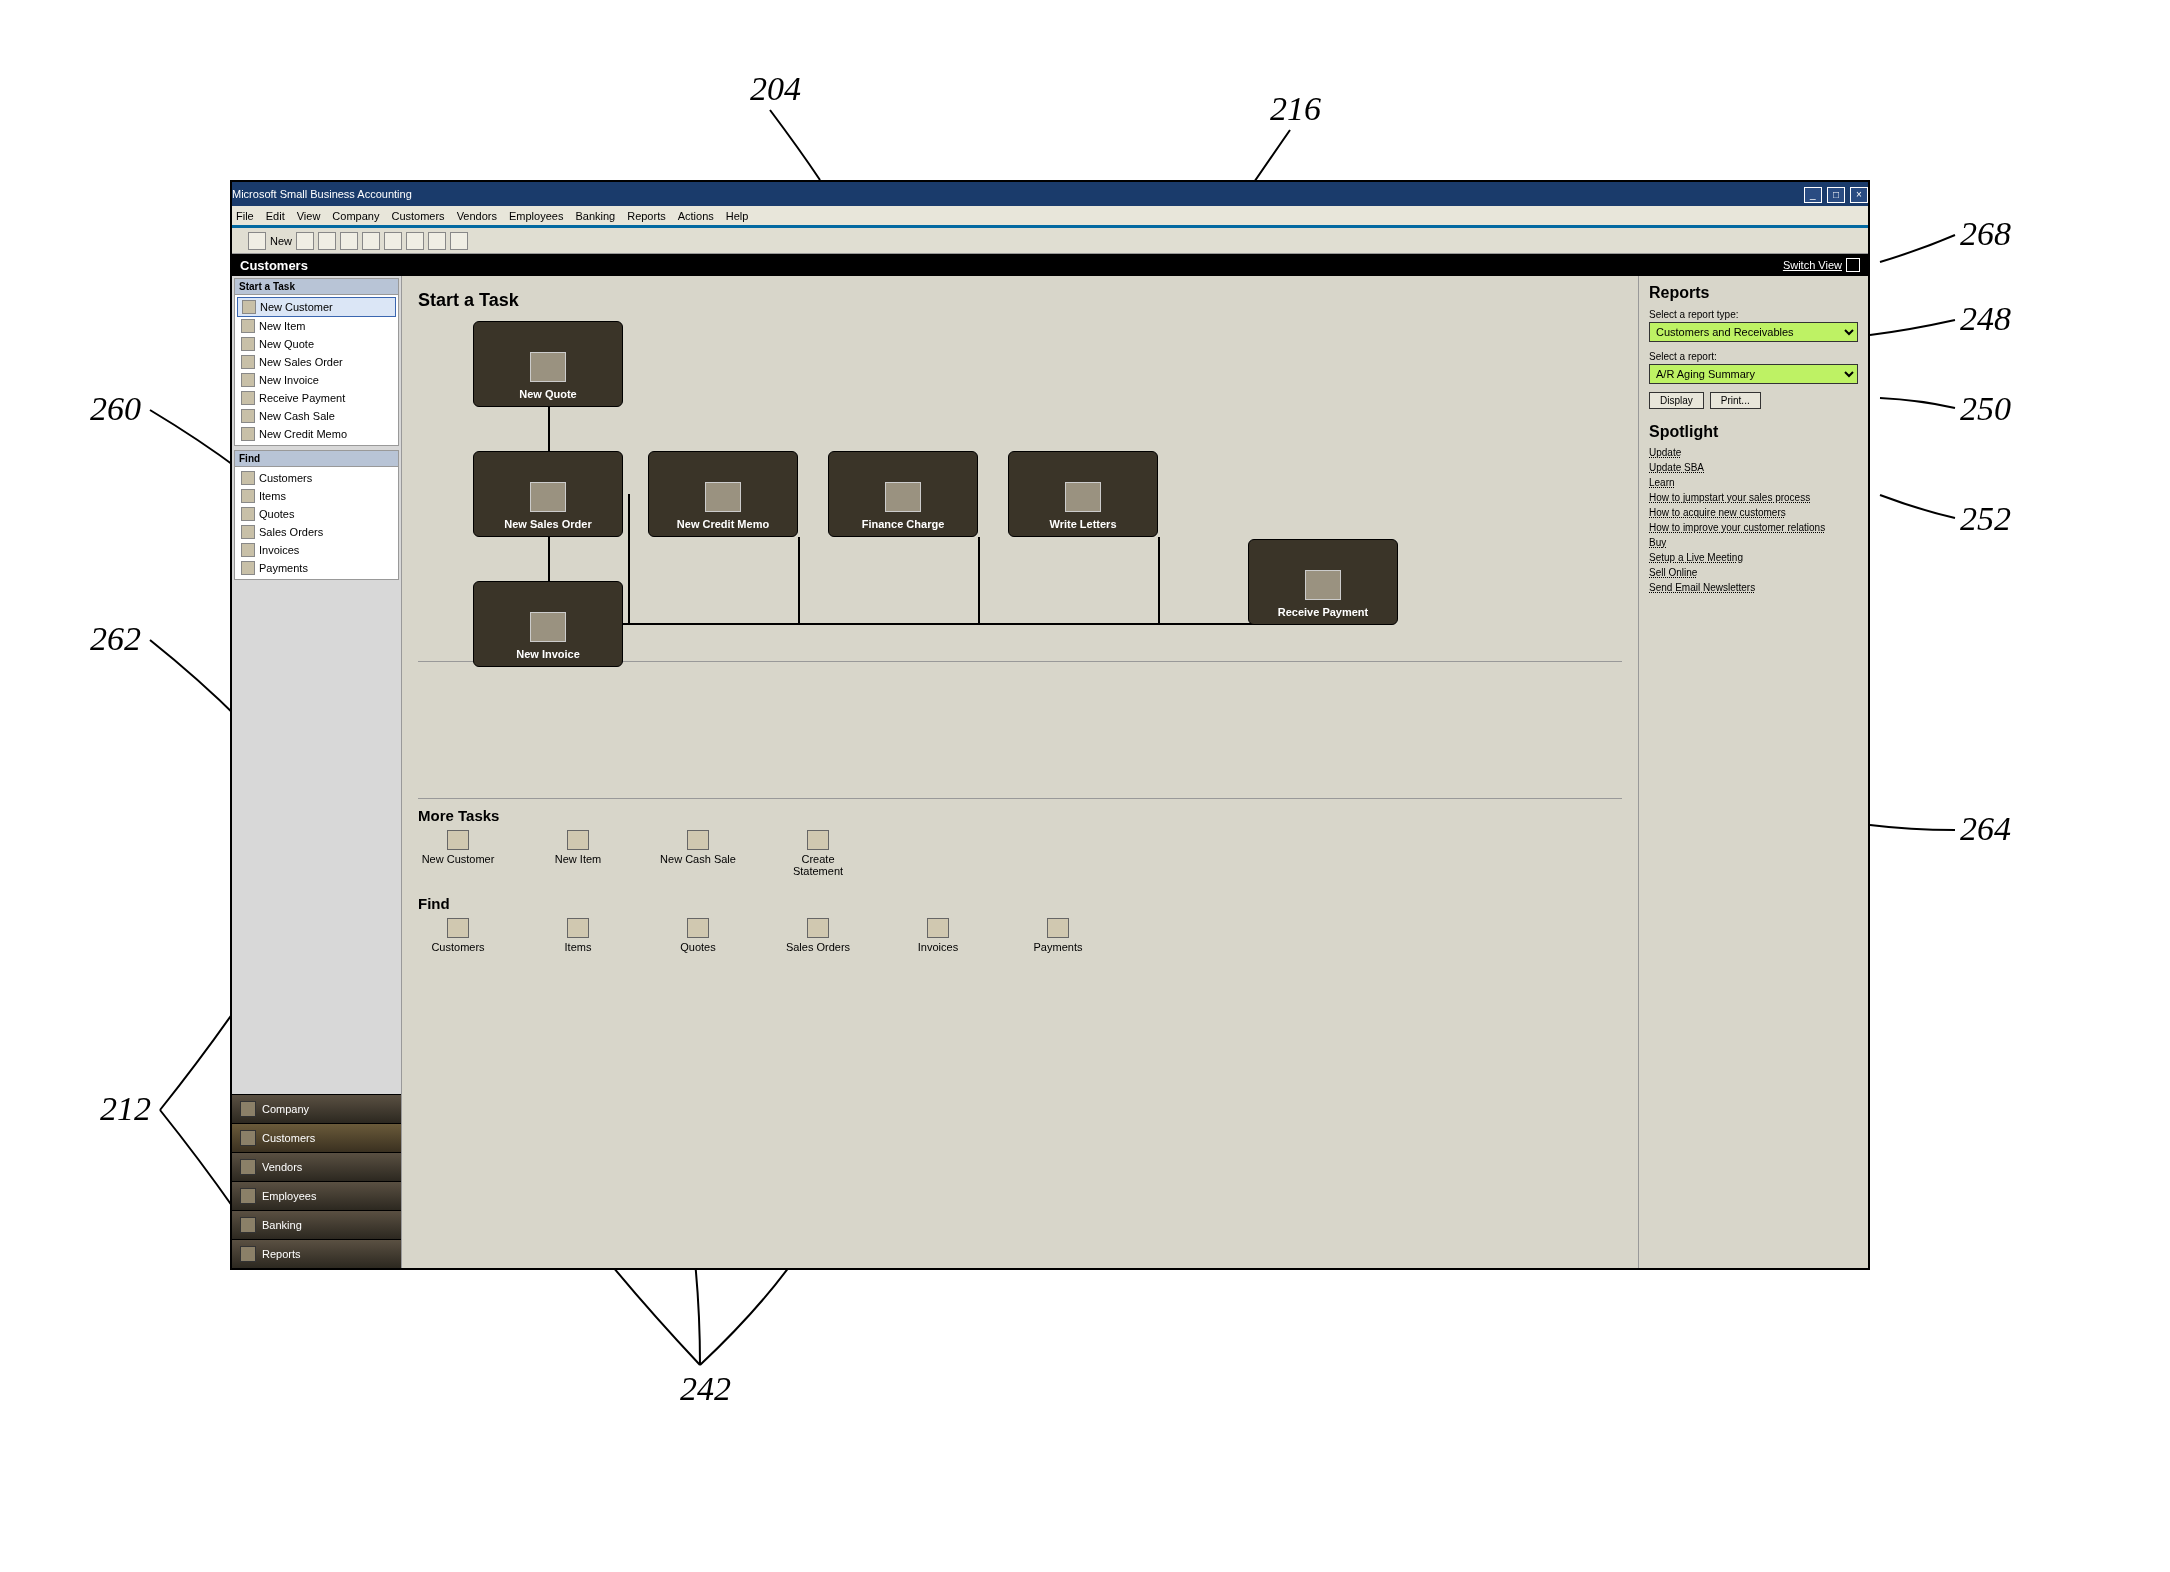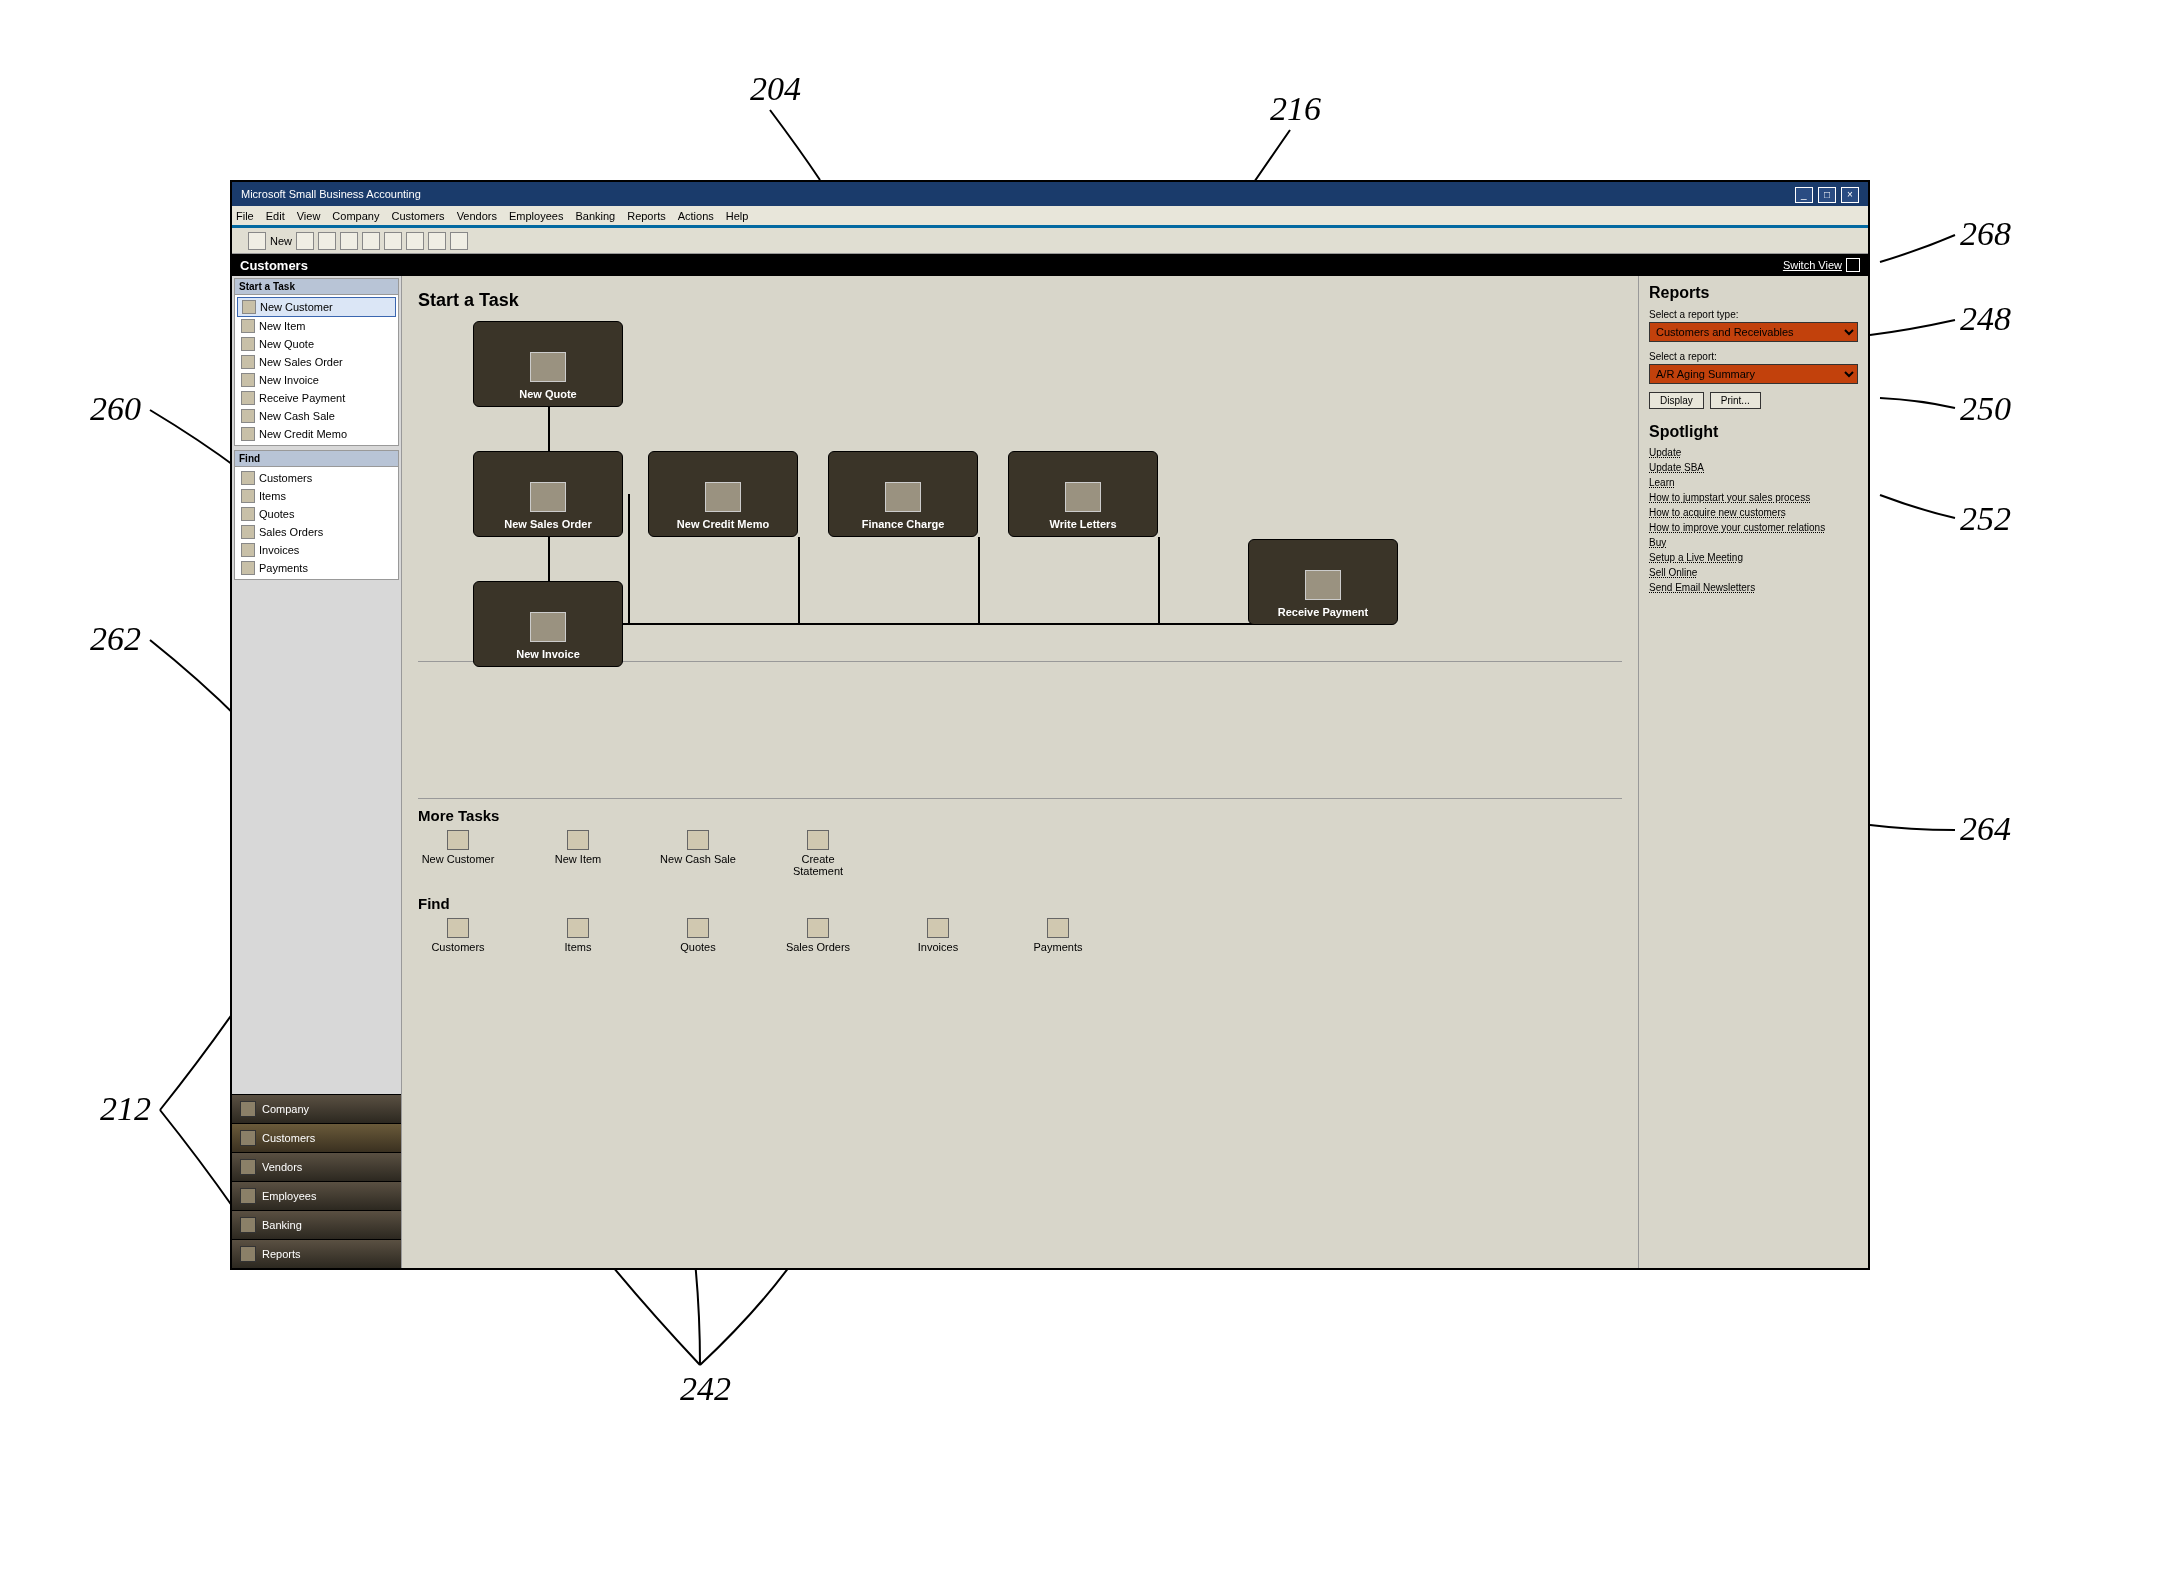--- a/index.html
+++ b/index.html
@@ -1,20 +1,20 @@
 <!DOCTYPE html>
 <html><head>
 <meta charset="utf-8">
 <style>
   * { box-sizing: border-box; margin: 0; padding: 0; font-family: Tahoma, Arial, sans-serif; font-size: 11px; }
   body { background: #fff; width: 2170px; height: 1572px; position: relative; }
   .callout { position: absolute; font-style: italic; font-family: "Times New Roman", serif; font-size: 34px; font-weight: 400; color: #000; }
   svg.leader { position: absolute; pointer-events: none; }
   .window { position: absolute; left: 230px; top: 180px; width: 1640px; height: 1090px; border: 2px solid #000; background: #d8d8d8; }
-  .titlebar { background: #1a3b6b; color: #fff; height: 24px; line-height: 24px; padding: 0 9px; display: flex; justify-content: space-between; align-items: center; }
+  .titlebar { background: #1a3b6b; color: #fff; height: 24px; line-height: 24px; padding: 0 0; display: flex; justify-content: space-between; align-items: center; }
   .titlebar .ctrls span { display: inline-block; width: 18px; height: 16px; border: 1px solid #fff; margin-left: 2px; text-align: center; font-size: 10px; line-height: 14px; background:#2a4c82; }
   .menubar { background: #e8e6da; border-bottom: 3px solid #0369a1; height: 22px; display: flex; align-items: center; padding: 0 4px; }
   .menubar span { margin-right: 12px; }
   .toolbar { background: #e0ded2; border-bottom: 1px solid #999; height: 26px; display: flex; align-items: center; padding: 0 16px; gap:4px;}
   .toolbar .tb { width:18px;height:18px;border:1px solid #888;background:#f0eee4;}
   .customers-bar { background: #000; color:#fff; height: 22px; display:flex; align-items:center; justify-content:space-between; padding:0 8px;}
   .customers-bar .right { font-size:10px; display:flex; align-items:center; gap:4px;text-decoration:underline;}
   .body { display:flex; height: calc(100% - 94px); }
   .left { width: 170px; border-right:1px solid #999; display:flex; flex-direction:column; }
   .panel { background:#fff; border:1px solid #999; margin:2px; }
@@ -34,21 +34,21 @@
   .tile { position:absolute; width:150px; height:86px; background:#3a3428; color:#fff; border-radius:6px; border:1px solid #000; display:flex; flex-direction:column; align-items:center; justify-content:flex-end; padding-bottom:6px; font-weight:bold; font-size:11px; cursor:pointer;}
   .tile .ti { width:36px;height:30px;border:1px solid #ccc;background:#9a9280; margin-bottom:6px;}
   .hr { border:0;border-top:1px solid #999; margin:8px 0;}
   .small-title { font-size:15px;font-weight:bold; margin:4px 0 6px; }
   .row-tasks { display:flex; gap:40px; margin-bottom:18px; }
   .task-item { display:flex; flex-direction:column; align-items:center; width:80px; text-align:center; cursor:pointer;}
   .task-item .ic2 { width:22px;height:20px;border:1px solid #666;background:#d0c8b0; margin-bottom:3px;}
   .rightpane { width:230px; border-left:1px solid #999; background:#d8d6ca; padding:8px 10px; overflow:auto;}
   .rightpane .rtitle { font-size:16px;font-weight:bold; margin-bottom:6px;}
   .rightpane label { font-size:10px; }
-  .sel-box { width:100%; border:1px solid #333; background:#c2410c; font-size:11px; padding:2px; margin:2px 0 8px; height:20px;}
+  .sel-box { width:100%; border:1px solid #333; background:#bef264; font-size:11px; padding:2px; margin:2px 0 8px; height:20px;}
   .btn { border:1px solid #333; background:#e8e6da; padding:2px 10px; font-size:10px; cursor:pointer;}
   .btn-row { display:flex; gap:6px; margin-bottom:14px;}
   .spot-list div { margin:4px 0; font-size:10px; cursor:pointer; text-decoration:underline dotted; }
   .conn { position:absolute; background:#000; }
 </style>
 </head>
 <body>
 
 <div class="callout" style="left:750px; top:70px;">204</div>
 <div class="callout" style="left:1270px;top:90px;">216</div>

